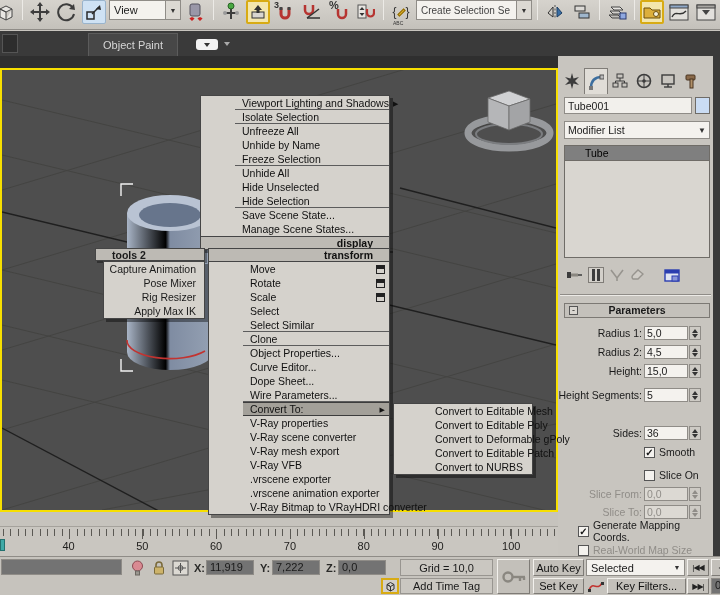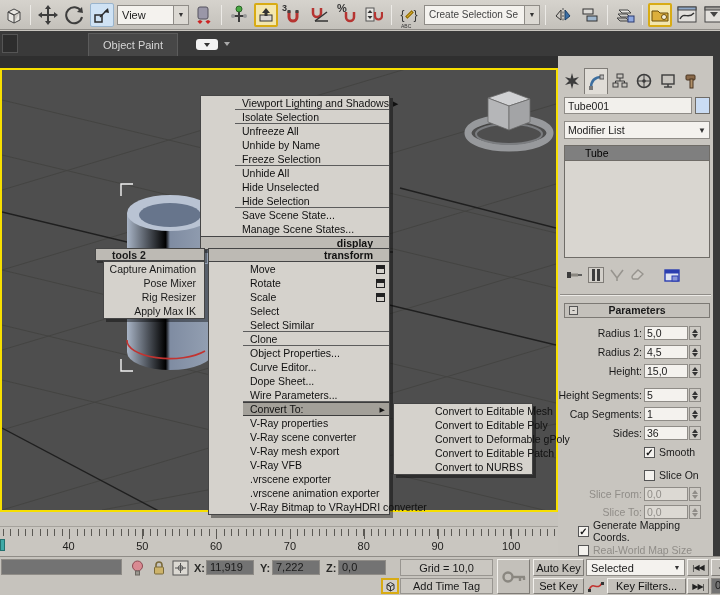--- a/index.html
+++ b/index.html
@@ -4,21 +4,21 @@
 <style>
   * { margin:0; padding:0; box-sizing:border-box; }
   html,body { background:#222; }
   body { font-family:"Liberation Sans", sans-serif; }
   .app { position:relative; width:720px; height:595px; overflow:hidden;
          background:#c8c5bf; font-size:11px; color:#1a1a1a; }
 
   
   .toolbar { position:absolute; left:0; top:0; width:720px; height:30px;
     background:linear-gradient(#d6d3cd,#c4c1bb); border-bottom:1px solid #8f8c87;
-    display:flex; align-items:center; gap:3px; padding-left:8px; overflow:hidden; }
+    display:flex; align-items:flex-start; gap:3px; padding-left:0; overflow:hidden; }
   .tbi { width:24px; height:24px; display:flex; align-items:center; justify-content:center;
          flex:0 0 auto; border-radius:2px; position:relative; }
   .tb-sep { width:1px; height:20px; background:#8f8c87; border-right:1px solid #eceae6; flex:0 0 auto; margin:0 2px; }
   .tbi.blue { background:#cfe2f4; border:1px solid #9ab4cc; }
   .tbi.hilite { background:#f3e6ad; border:2px solid #d8ab14; }
   .combo { height:20px; background:#f4f2ee; border:1px solid #8f8c87; display:flex; align-items:center; flex:0 0 auto; }
   .combo .cval { padding:0 4px; white-space:nowrap; overflow:hidden; }
   .combo .carw { width:15px; height:100%; border-left:1px solid #8f8c87; background:#dcd9d3;
                  display:flex; align-items:center; justify-content:center; font-size:7px; color:#333; }
   .snaptxt { position:absolute; left:1px; top:0px; font-size:9px; font-weight:bold; color:#333; }
@@ -660,28 +660,20 @@
       <span class="plabel">Height:</span>
       <span class="pfield">15,0</span>
       <span class="pspin">
           <i class="up"></i>
           <i class="dn"></i>
         </span>
     </div>
     <div class="prow" style="top:332px">
       <span class="plabel">Height Segments:</span>
       <span class="pfield">5</span>
-      <span class="pspin">
-          <i class="up"></i>
-          <i class="dn"></i>
-        </span>
-    </div>
-    <div class="prow" style="top:351px">
-      <span class="plabel">Cap Segments:</span>
-      <span class="pfield">1</span>
       <span class="pspin">
           <i class="up"></i>
           <i class="dn"></i>
         </span>
     </div>
     <div class="prow" style="top:370px">
       <span class="plabel">Sides:</span>
       <span class="pfield">36</span>
       <span class="pspin">
           <i class="up"></i>

